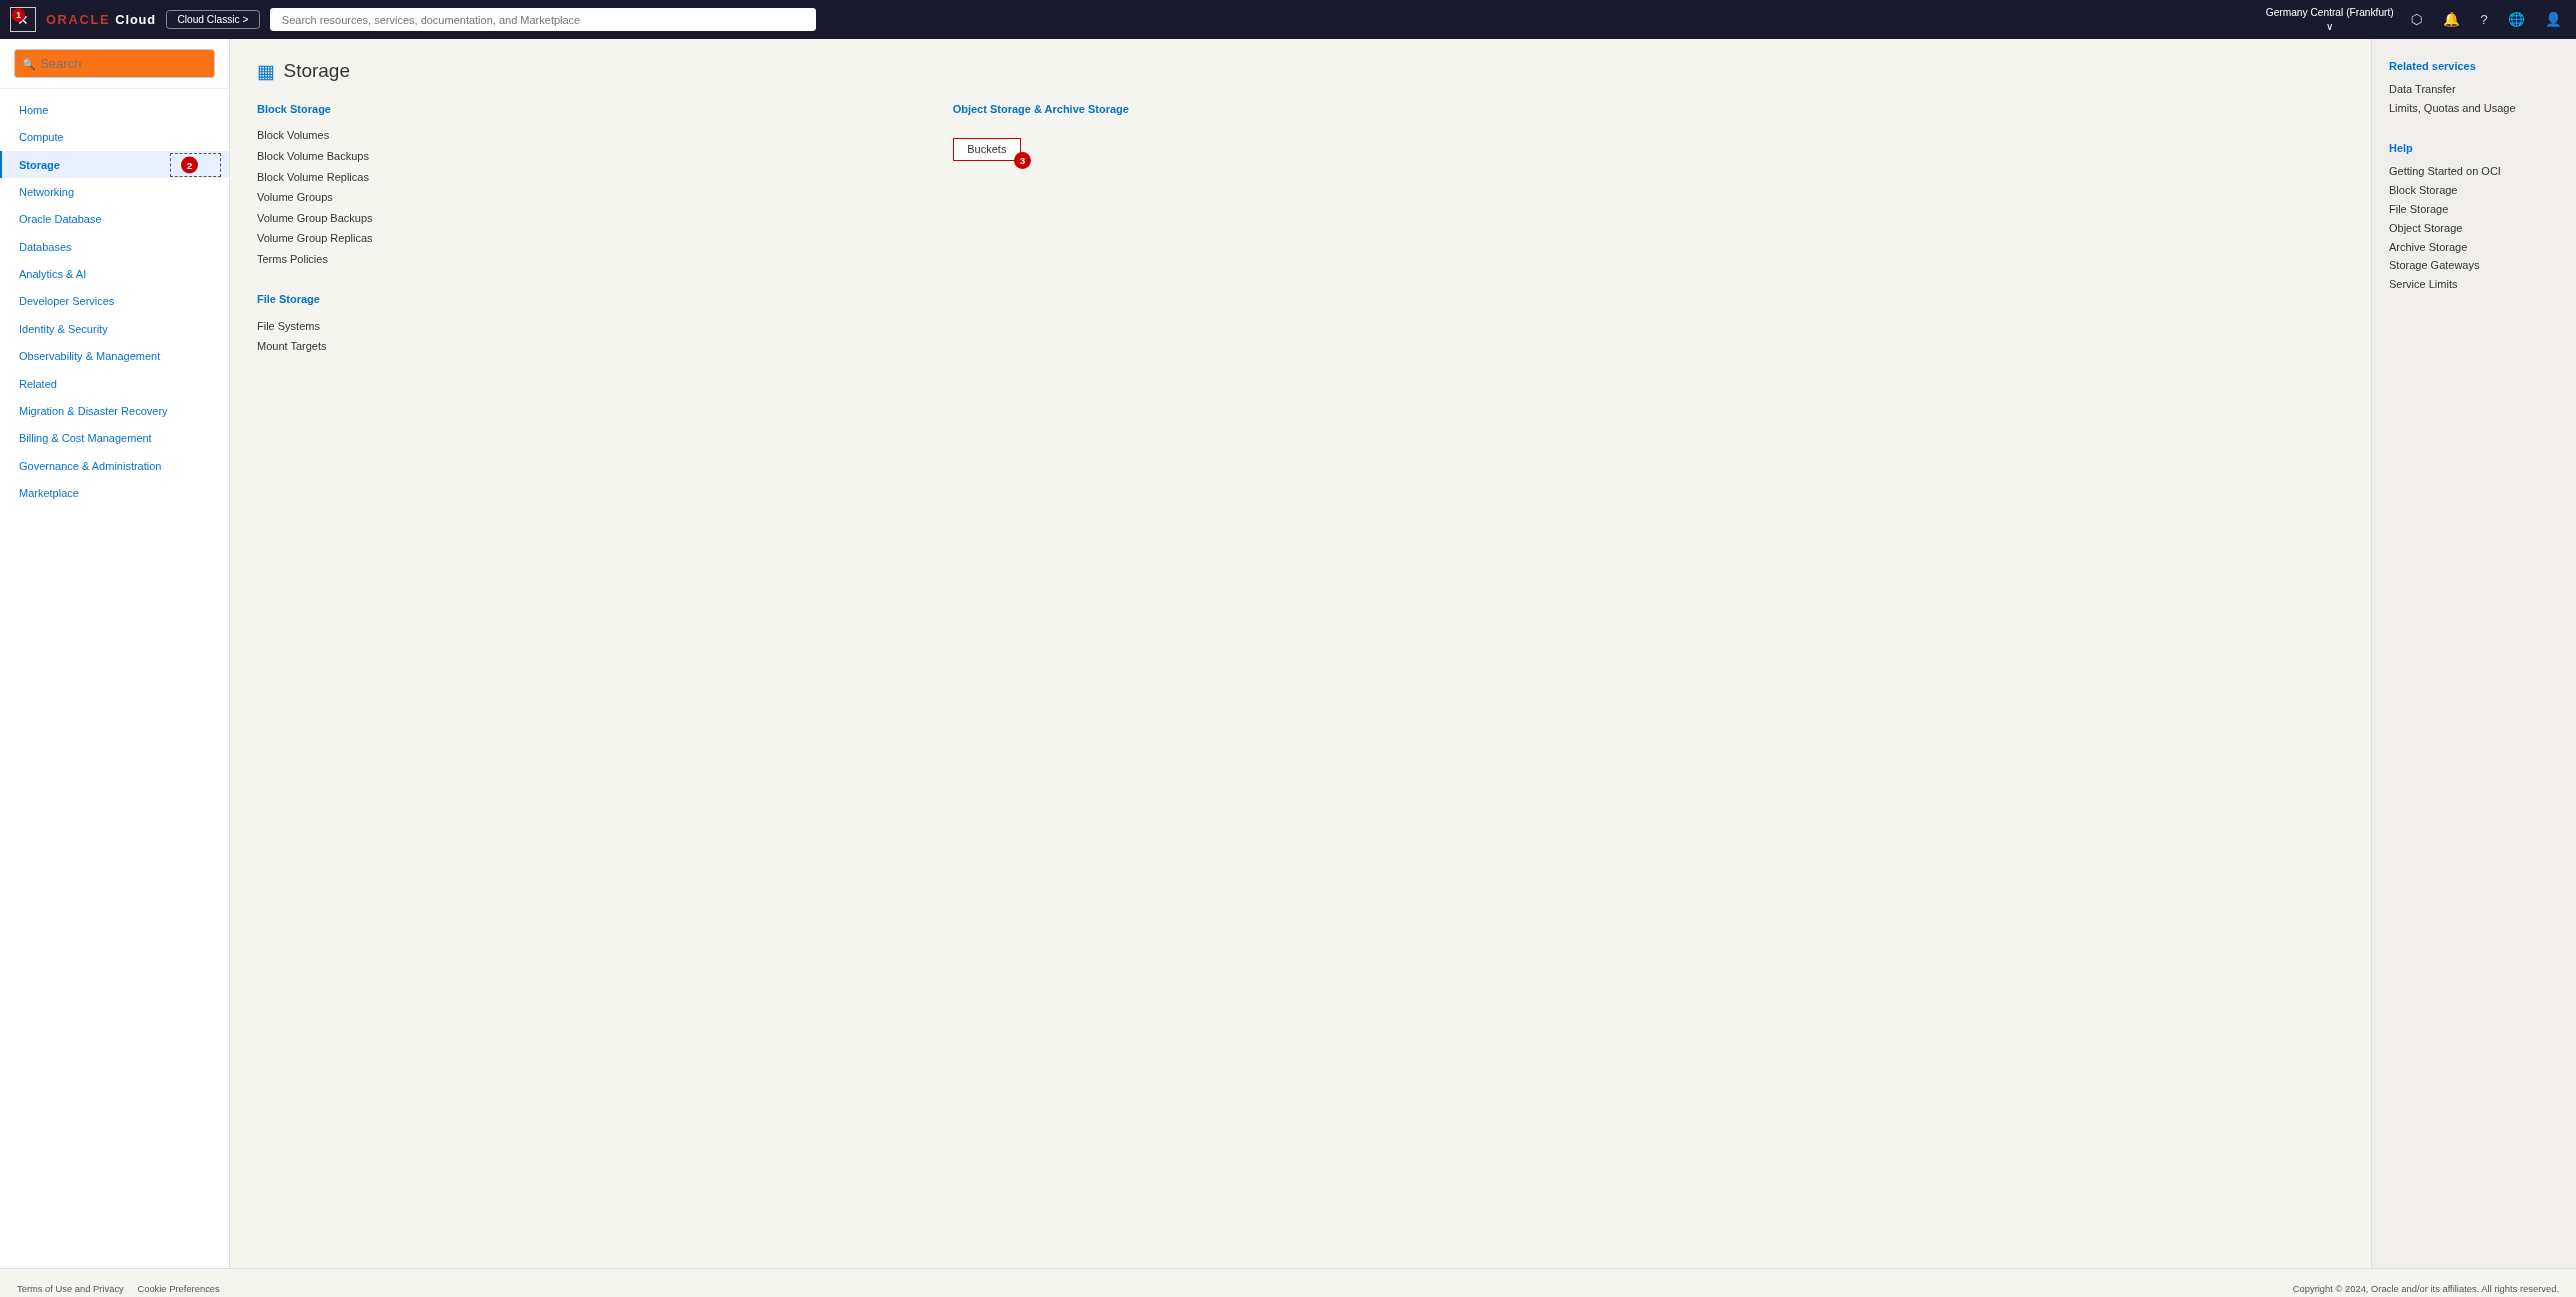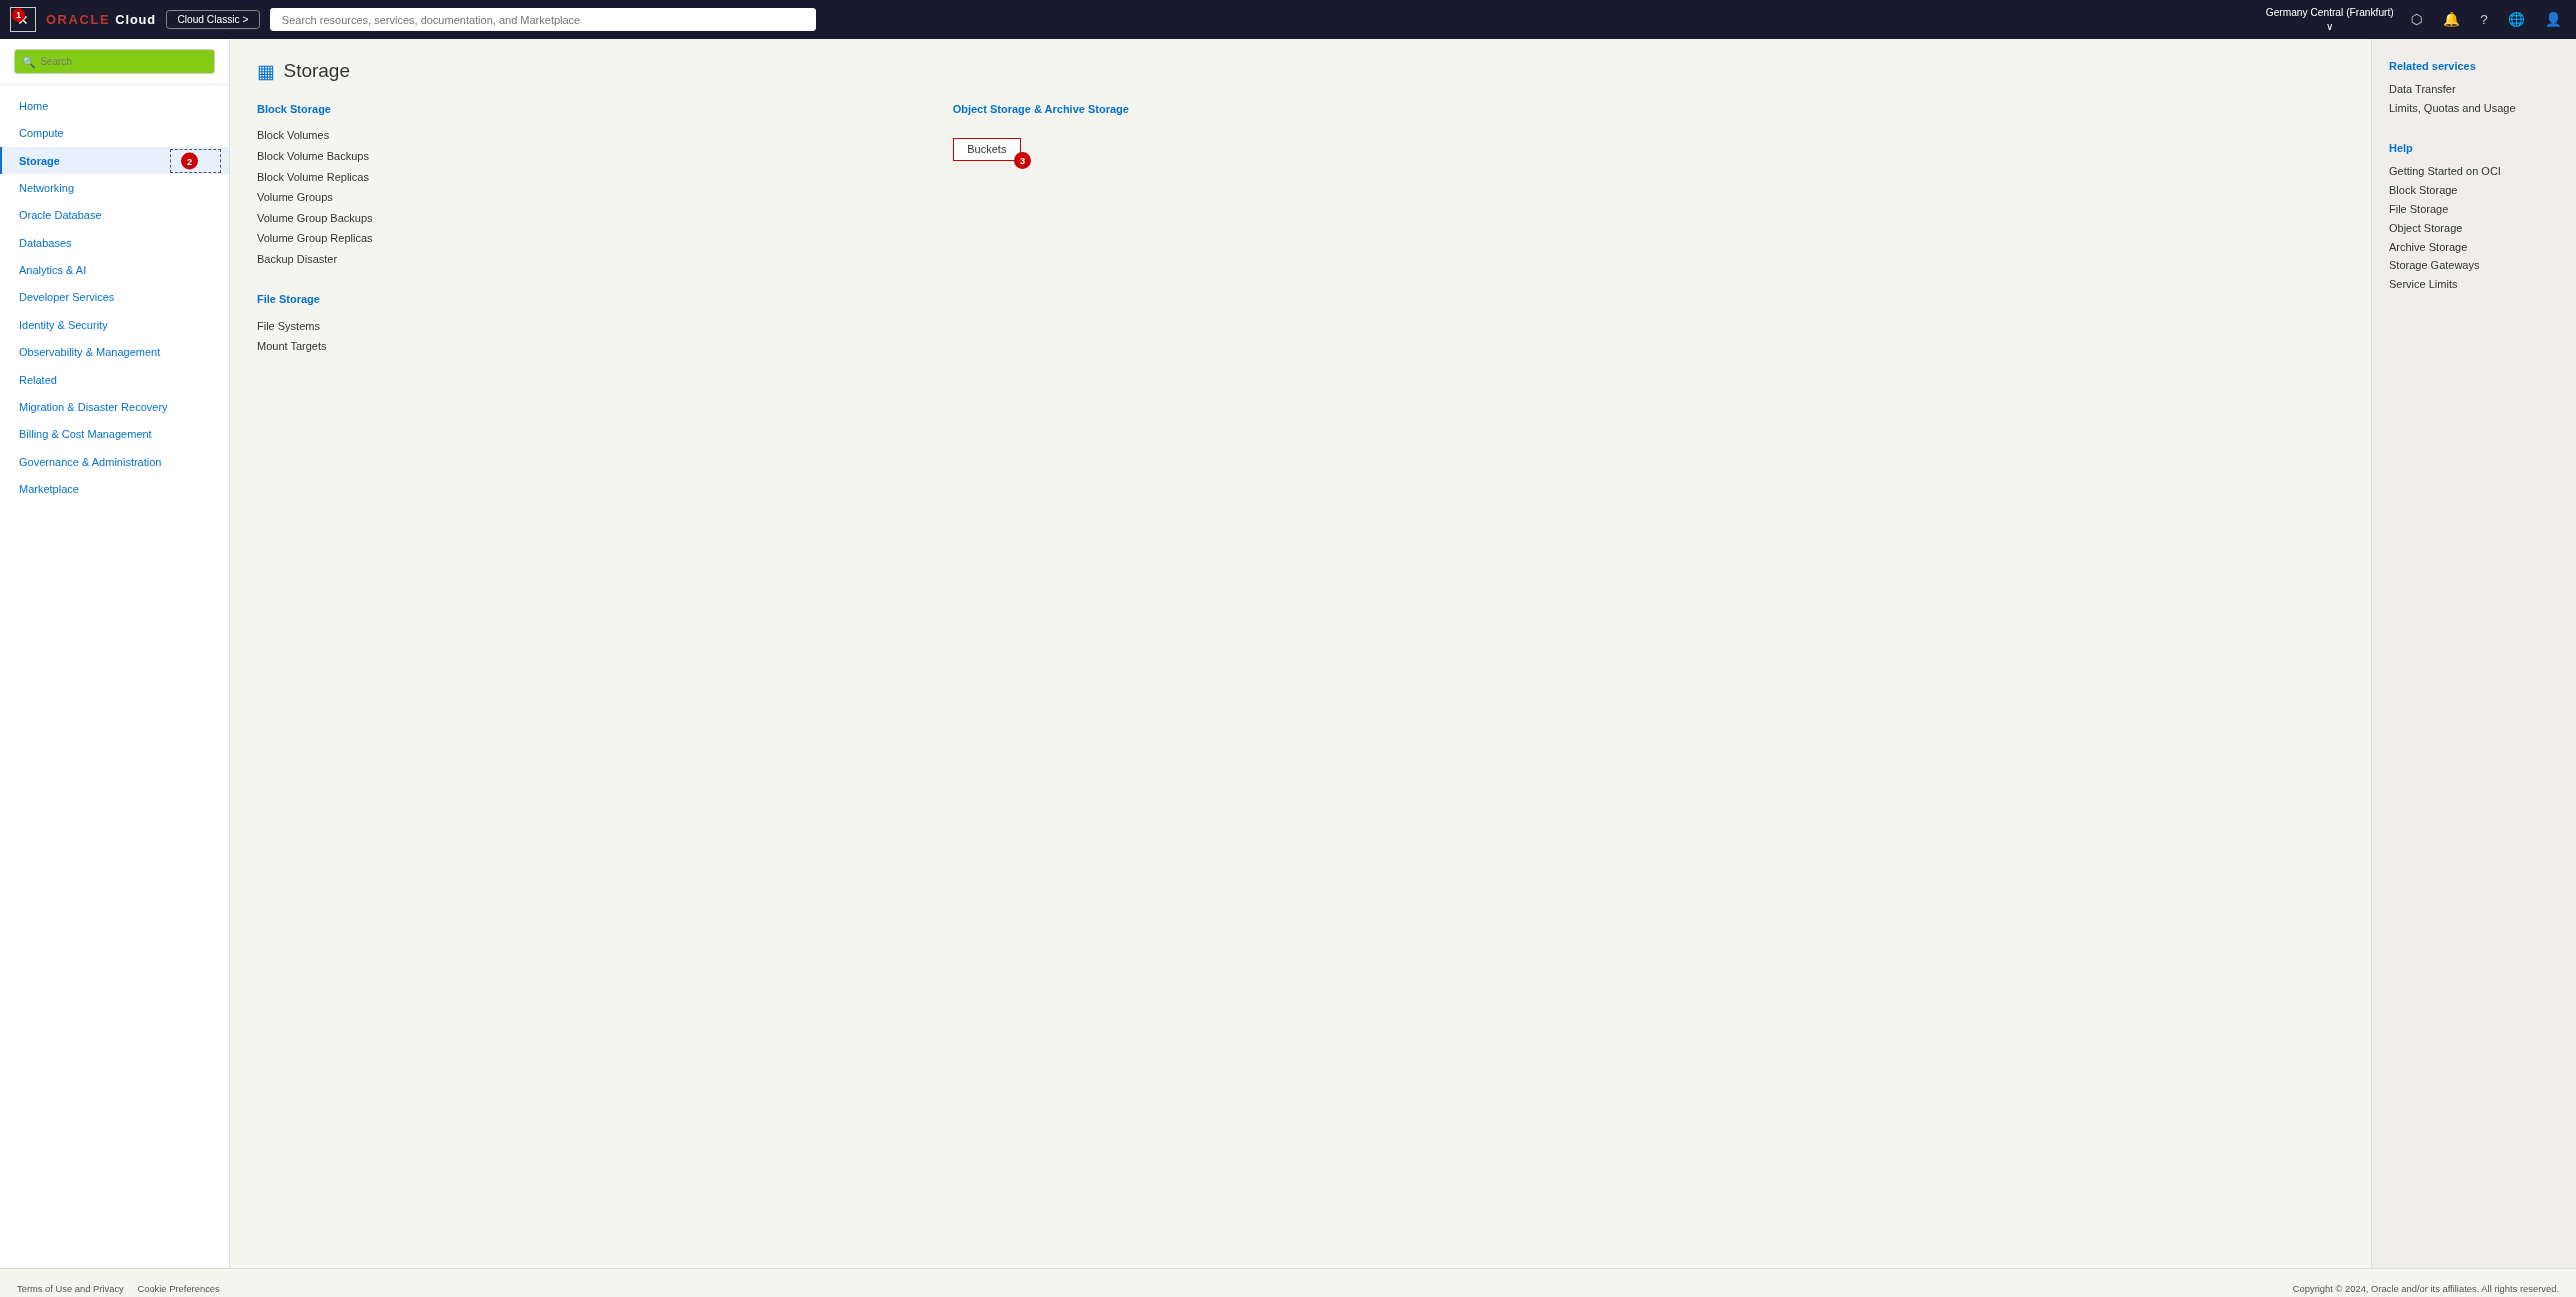--- a/index.html
+++ b/index.html
@@ -99,22 +99,22 @@
     }
     .sidebar-search-wrap {
       padding: 10.2px 13.6px;
       border-bottom: 0.9px solid #eee;
     }
     .sidebar-search {
       width: 100%;
       border: 0.9px solid #ccc;
       border-radius: 3.4px;
       padding: 6px 8.5px 6px 25.6px;
-      font-size: 10px;
-      background: #84cc16;
+      font-size: 13px;
+      background: #f97316;
     }
     .sidebar-search-wrap { position: relative; }
     .sidebar-search-icon {
       position: absolute;
       left: 22px; top: 50%;
       transform: translateY(-50%);
       color: #888;
       font-size: 11px;
     }
     .sidebar-nav { padding: 6.8px 0; }
@@ -328,21 +328,21 @@
             <li>
                 <a class="section-link">Volume Groups</a>
               </li>
             <li>
                 <a class="section-link">Volume Group Backups</a>
               </li>
             <li>
                 <a class="section-link">Volume Group Replicas</a>
               </li>
             <li>
-                <a class="section-link">Backup Disaster</a>
+                <a class="section-link">Terms Policies</a>
               </li>
           </ul>
 
           <div style="margin-top:24px;">
             <div class="section-title">File Storage</div>
             <ul class="section-links">
               <li>
                   <a class="section-link">File Systems</a>
                 </li>
               <li>

